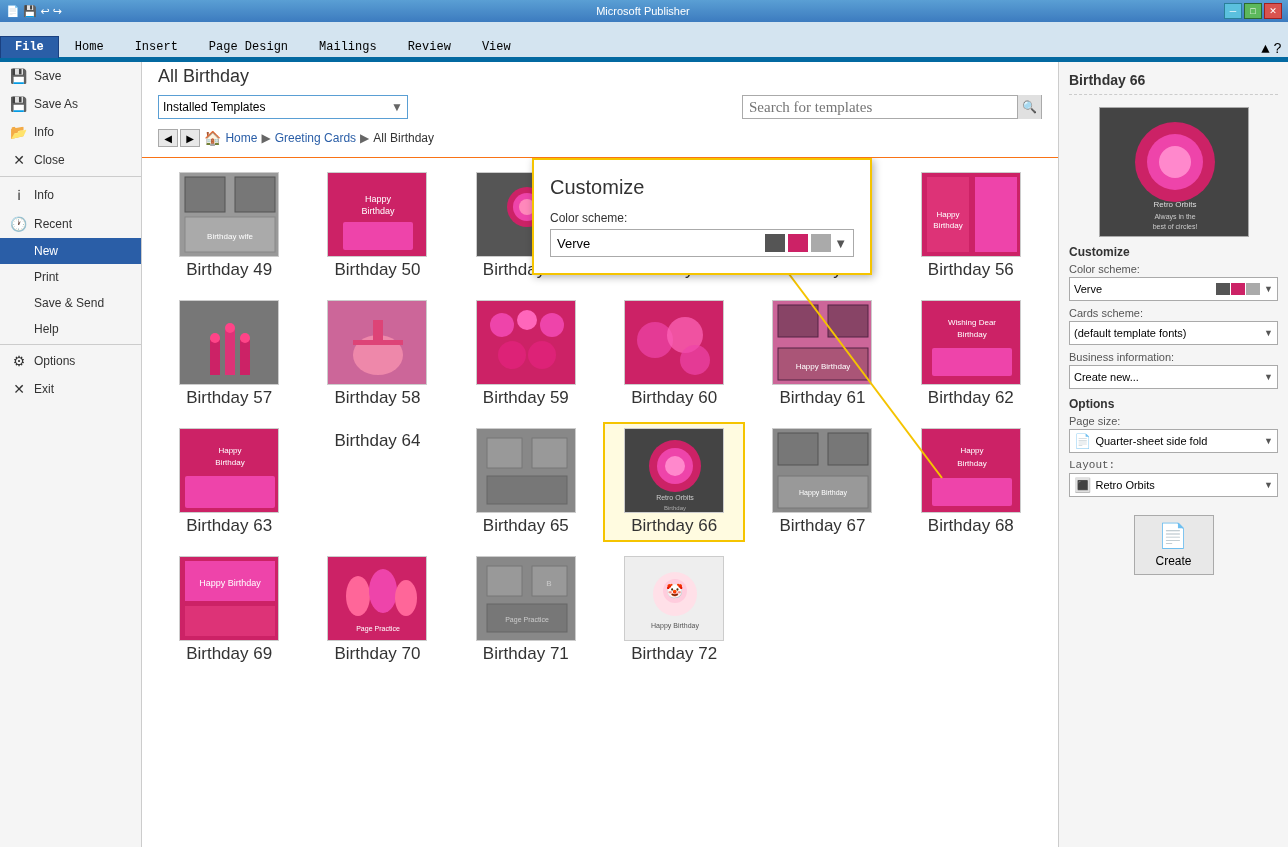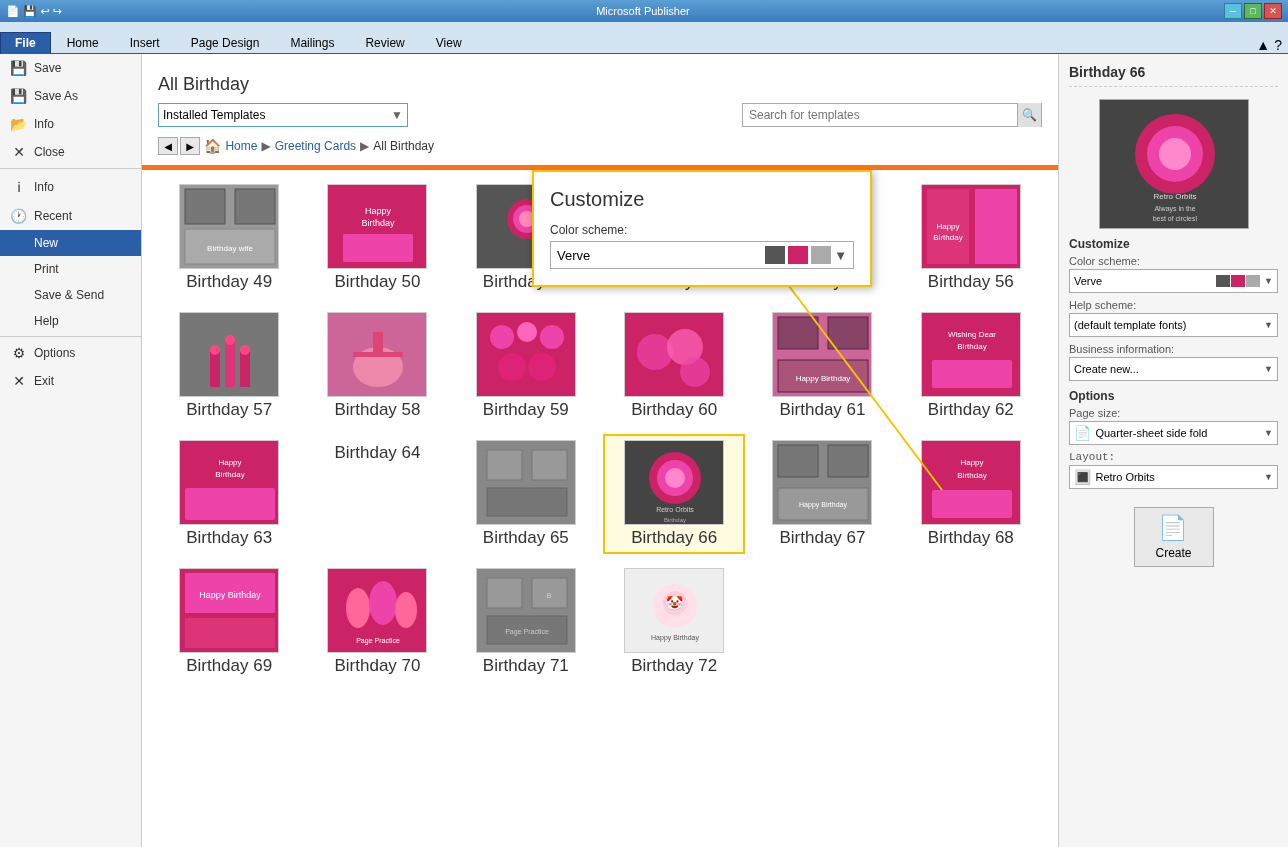--- a/index.html
+++ b/index.html
@@ -18,24 +18,25 @@
     }
     .title-bar-left { display: flex; align-items: center; gap: 4px; }
     .title-bar-controls { display: flex; gap: 2px; }
     .title-bar-btn { width: 18px; height: 16px; background: #d9534f; border: 1px solid #a02020; display: flex; align-items: center; justify-content: center; font-size: 9px; color: white; cursor: pointer; }
     .title-bar-btn.min { background: #5bc0de; border-color: #2a8099; }
     .title-bar-btn.max { background: #5cb85c; border-color: #2d6a2d; }
 
     
     .ribbon-tabs {
       background: #d4e4f0;
-      height: 32px;
+      height: 40px;
       display: flex;
       align-items: flex-end;
-      border-bottom: 1px solid #0369a1;
+      border-bottom: 5px solid #0369a1;
+      font-family: Liberation Mono, monospace;
     }
     .ribbon-tab {
       padding: 3px 14px;
       font-size: 12px;
       cursor: pointer;
       border: 1px solid transparent;
       border-bottom: none;
       margin-right: 1px;
       background: #d4e4f0;
     }
@@ -88,22 +89,22 @@
     .content-area {
       flex: 1;
       display: flex;
       flex-direction: column;
       background: white;
       overflow: hidden;
     }
 
     
     .content-header {
-      padding: 20px 16px 4px;
-      border-bottom: 5px solid #f97316;
+      padding: 4px 16px 4px;
+      border-bottom: 1px solid #f97316;
       background: white;
     }
     .page-title-row {
       display: flex;
       align-items: center;
       justify-content: space-between;
       margin-bottom: 8px;
     }
     .page-title { font-size: 18px; font-weight: 300; color: #333; }
 
@@ -131,25 +132,26 @@
       align-items: center;
       border: 1px solid #aaa;
       height: 24px;
       flex: 1;
       max-width: 300px;
       margin-left: auto;
     }
     .search-input {
       border: none;
       outline: none;
-      font-size: 12px;
+      font-size: 15px;
       padding: 2px 6px;
       flex: 1;
       height: 100%;
       color: #701a75;
+      font-family: Liberation Serif, serif;
     }
     .search-btn {
       width: 24px;
       height: 24px;
       background: #e0e0e0;
       border-left: 1px solid #aaa;
       display: flex;
       align-items: center;
       justify-content: center;
       cursor: pointer;
@@ -750,21 +752,21 @@
       <div class="panel-select-wrap">
         <span class="sel-text">Verve</span>
         <div class="color-dots">
           <div class="dot" style="background:#555;"></div>
           <div class="dot" style="background:#cc2266;"></div>
           <div class="dot" style="background:#aaa;"></div>
         </div>
         <span class="sel-arrow">▼</span>
       </div>
 
-      <div class="section-sublabel" style="margin-top:6px;">Help scheme:</div>
+      <div class="section-sublabel" style="margin-top:6px;">Cards scheme:</div>
       <div class="panel-select-wrap">
         <span class="sel-text">(default template fonts)</span>
         <span class="sel-arrow">▼</span>
       </div>
 
       <div class="section-sublabel" style="margin-top:6px;">Business information:</div>
       <div class="panel-select-wrap">
         <span class="sel-text">Create new...</span>
         <span class="sel-arrow">▼</span>
       </div>

